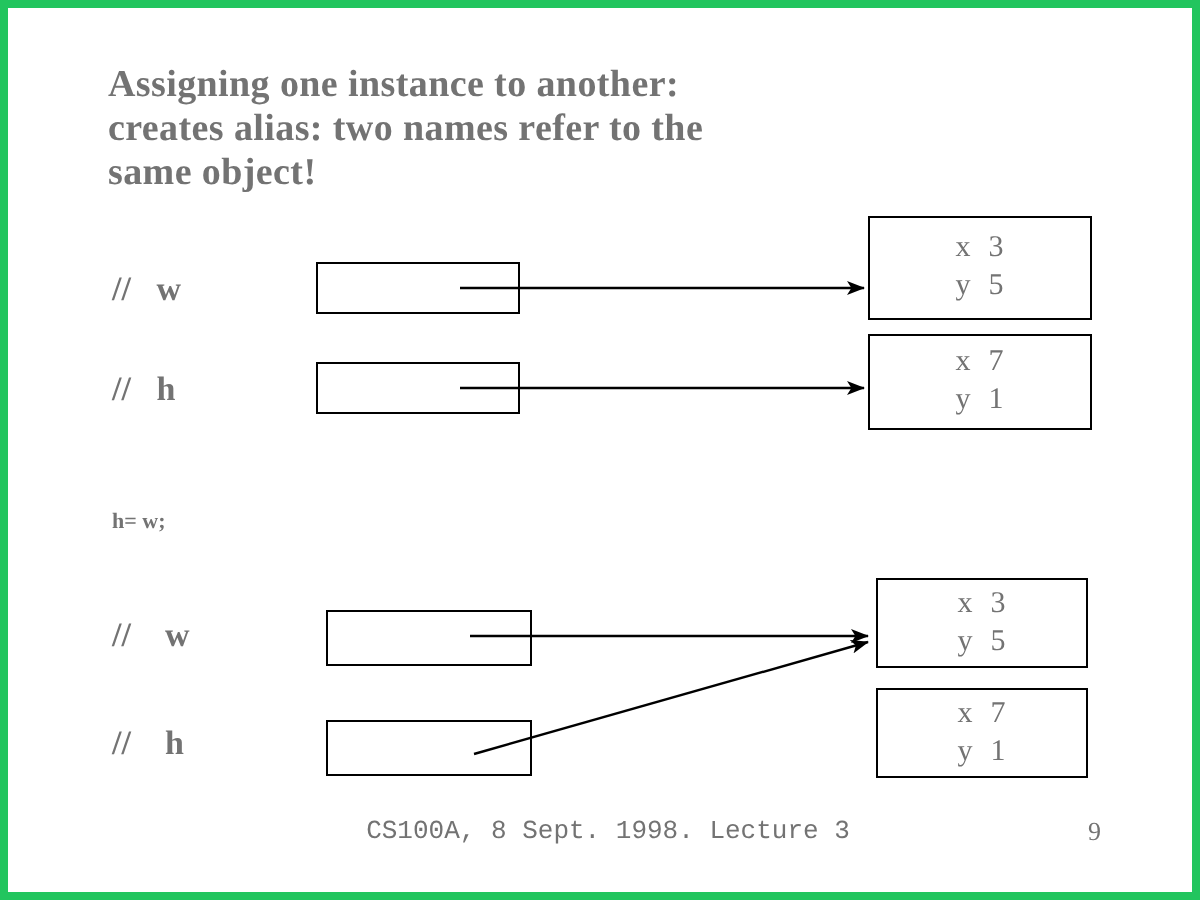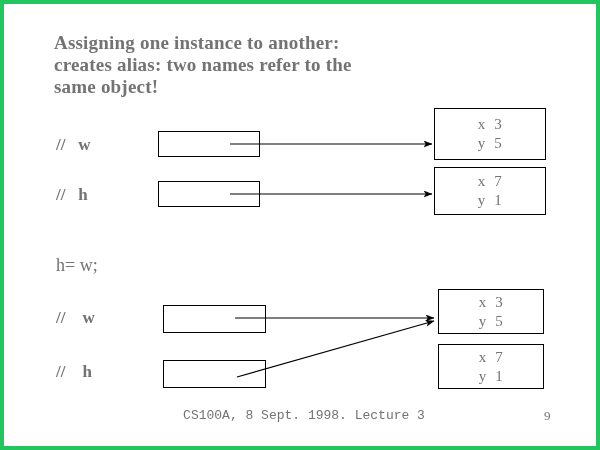--- a/index.html
+++ b/index.html
@@ -35,22 +35,22 @@
 
   
   .var-label {
     position: absolute;
     font-size: 17px;
     font-weight: bold;
     white-space: pre;
   }
   .stmt-label {
     position: absolute;
-    font-size: 18px;
-    font-weight: normal;
+    font-size: 11px;
+    font-weight: bold;
     white-space: pre;
   }
 
   
   .ptr-box {
     position: absolute;
     border: 1.5px solid #000000;
     box-sizing: border-box;
     background: #ffffff;
   }

